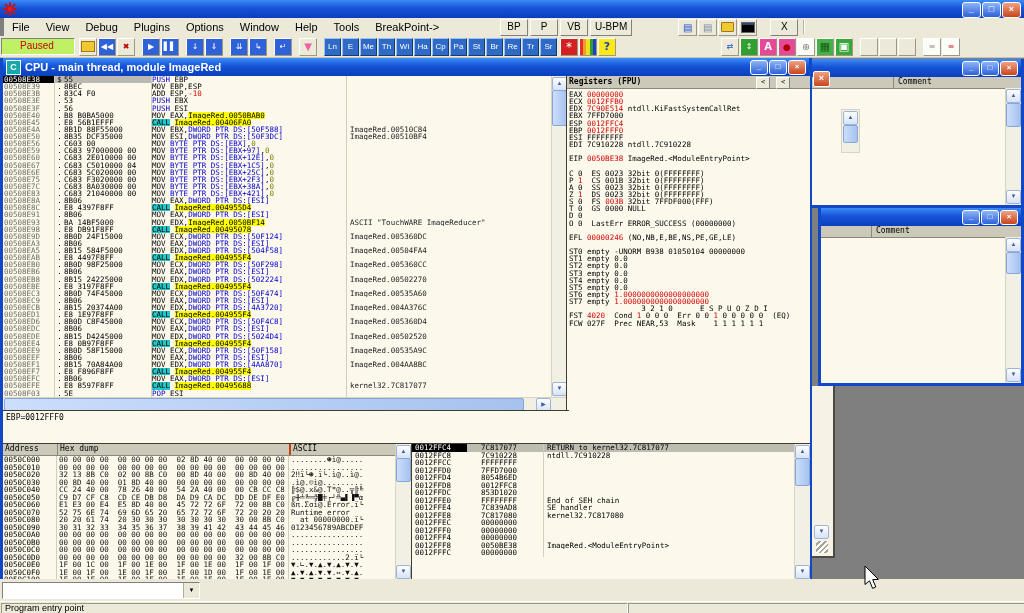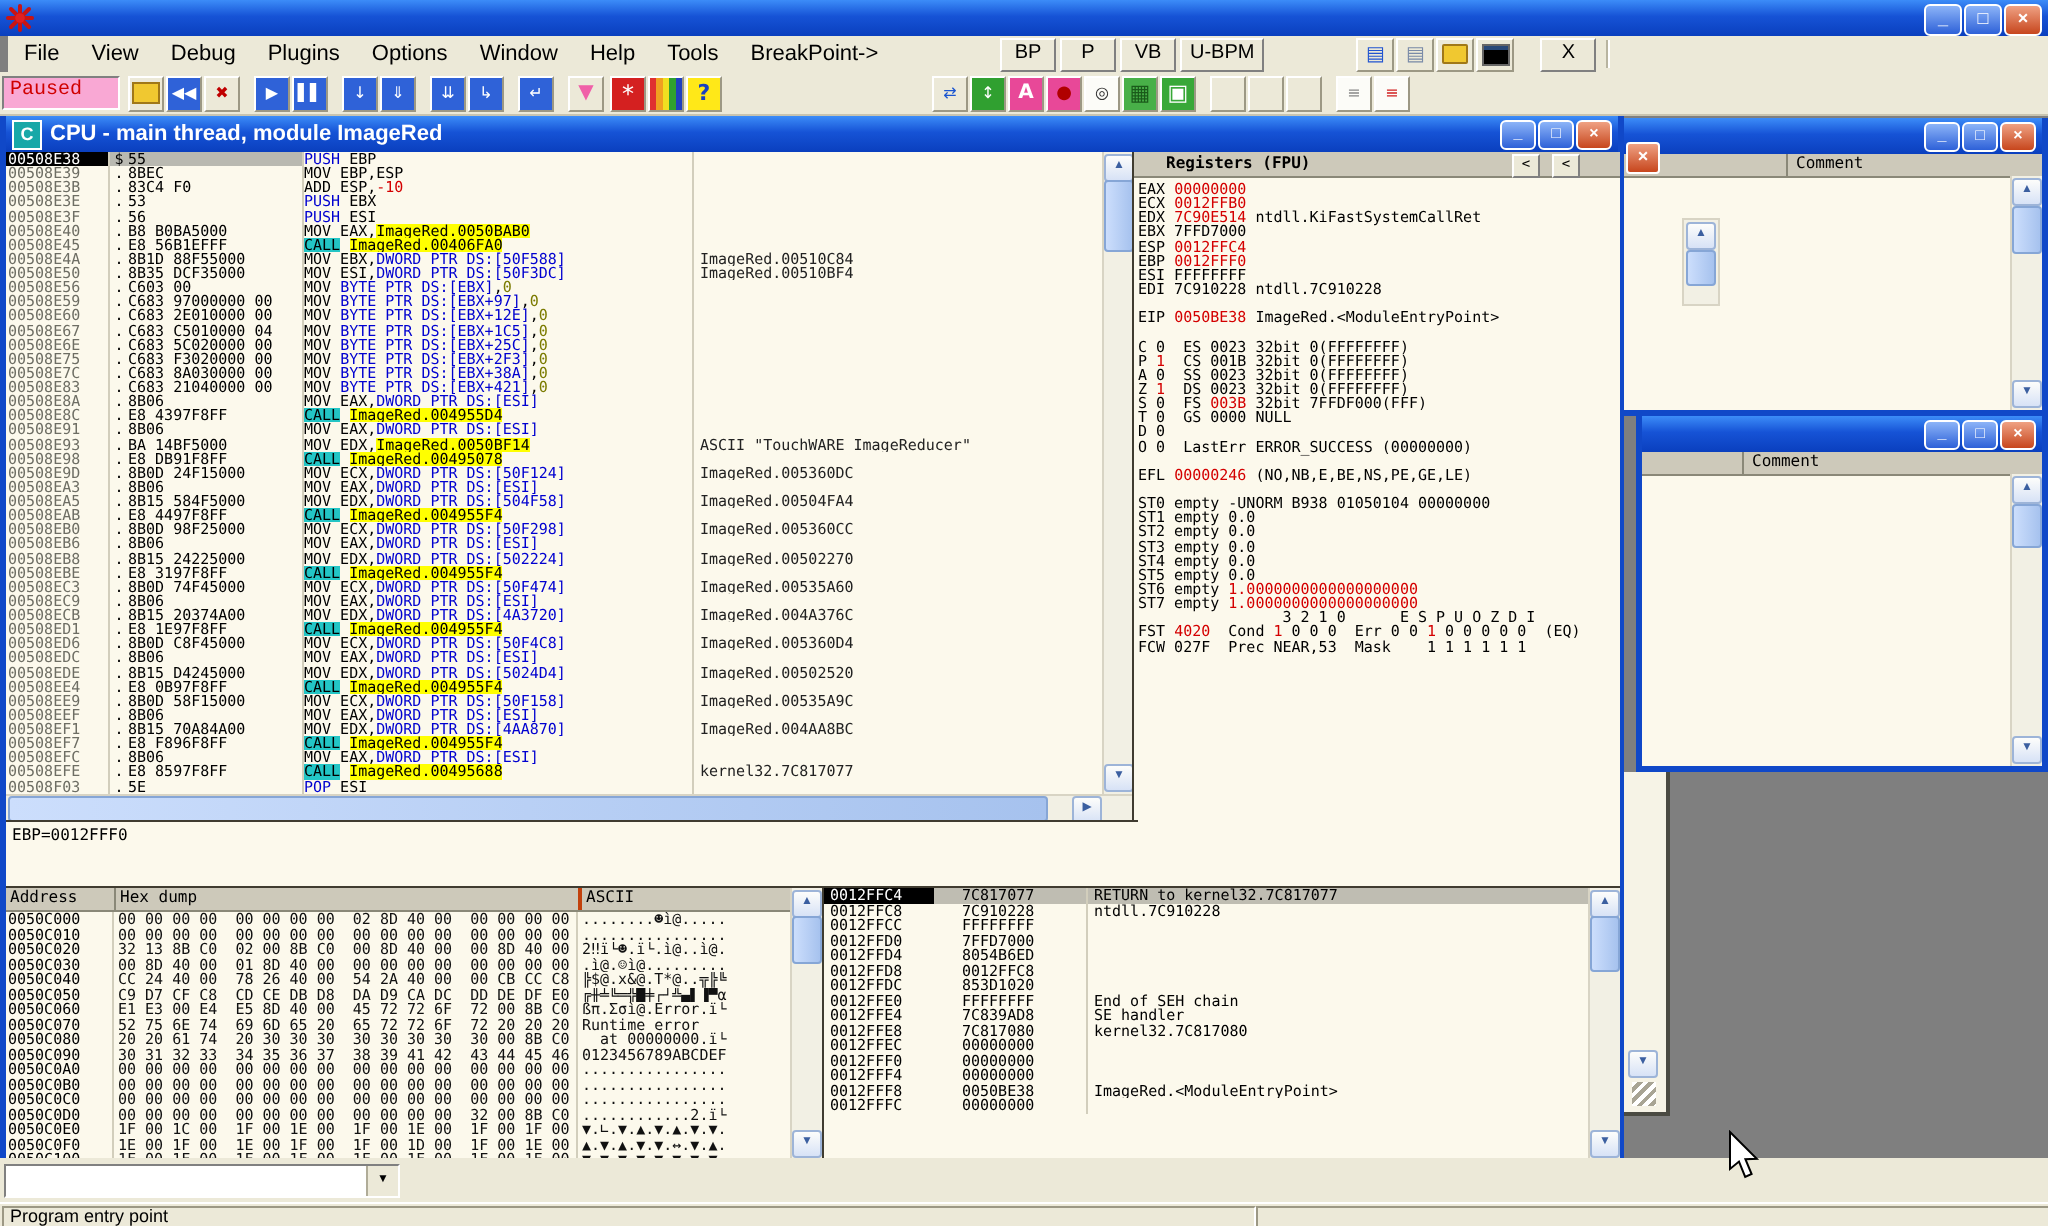--- a/index.html
+++ b/index.html
@@ -24,22 +24,22 @@
   .mico{width:17px;height:15px;margin-right:1px;border:1px solid;border-color:#FFF #9C9884 #9C9884 #FFF;
     background:#ECE9D8;display:flex;align-items:center;justify-content:center;font-size:10px;}
   .mi-doc-blue{color:#2255D0;} .mi-doc-gray{color:#7A8BA8;}
   .mi-folder i{display:block;width:11px;height:8px;background:#F0C830;border:1px solid #A07818;border-radius:1px;}
   .mi-console i{display:block;width:12px;height:9px;background:#000;border:1px solid #666;
     box-shadow:inset 0 2px 0 #284878;}
   #menu-x{margin-left:12px;}
   .vsep{width:1px;height:14px;background:#B8B4A0;margin:0 3px;border-right:1px solid #FFF;}
   #toolbar{position:absolute;left:0;top:36px;width:1024px;height:21px;background:#ECE9D8;
     border-bottom:1px solid #C8C4B0;display:flex;align-items:center;}
-  #paused-box{width:54px;height:15px;margin:0 4px 0 1px;background:#f9a8d4;color:#D00000;
-    border:1px solid;border-color:#808080 #FFF #FFF #808080;font-size:10px;line-height:14px;padding-left:3px;font-family:Liberation Mono, monospace;}
+  #paused-box{width:54px;height:15px;margin:0 4px 0 1px;background:#bef264;color:#D00000;
+    border:1px solid;border-color:#808080 #FFF #FFF #808080;font-size:10px;line-height:14px;padding-left:18px;}
   .tgroup{display:flex;}
   .tbtn{width:16px;height:16px;margin-right:1px;border:1px solid;border-color:#FFF #9C9884 #9C9884 #FFF;
     background:#ECE9D8;display:flex;align-items:center;justify-content:center;
     font-size:8px;font-family:"DejaVu Sans",sans-serif;}
   .ti-blue{background:#2F62D8;color:#FFF;}
   .ti-gray{background:#ECE9D8;}
   .ti-red{background:#D42020;color:#FFF;font-size:12px;}
   .ti-folder i{display:block;width:12px;height:9px;background:#F0C830;border:1px solid #A07818;}
   .ti-pink{color:#F060A8;font-size:10px;}
   .ti-rainbow{background:linear-gradient(90deg,#E03030 0 20%,#F0A020 20% 40%,#F0E020 40% 60%,#30A030 60% 80%,#2040C0 80% 100%);}
@@ -80,21 +80,21 @@
   
   .sbv{position:absolute;width:15px;background:#F2F0E4;border-left:1px solid #D8D4C4;}
   .sbh{position:absolute;height:13px;background:#F2F0E4;border-top:1px solid #D8D4C4;}
   .sbtn{position:absolute;background:linear-gradient(180deg,#FDFDFB,#D7E2F6);border:1px solid #9DB4D8;
     border-radius:2px;color:#3B5FA0;font-size:6px;text-align:center;line-height:11px;width:13px;height:12px;}
   .sth{position:absolute;background:linear-gradient(90deg,#CCDEFC,#A6C2EE);border:1px solid #86A6D6;border-radius:2px;}
   #dis-vs{right:0;top:0;height:321px;}
   #dis-hs{left:0;top:321px;width:563px;}
   #regs{position:absolute;left:563px;top:0;width:243px;height:367px;background:#FCF9EC;border-left:1px solid #403C30;}
   #regs-hdr{position:relative;height:12px;background:#CDC9BA;border-bottom:1px solid #8A8878;
-    font-family:"DejaVu Sans Mono",monospace;font-size:8px;font-weight:bold;padding-left:16px;line-height:12px;}
+    font-family:"DejaVu Sans Mono",monospace;font-size:8px;font-weight:bold;padding-left:2px;line-height:12px;}
   .reg-arrow{position:absolute;top:1px;width:12px;height:10px;background:#ECE9D8;border:1px solid;
     border-color:#FFF #808080 #808080 #FFF;font-size:7px;line-height:9px;text-align:center;font-weight:normal;}
   #regs-body{padding:2px 0 0 2px;}
   .rline{height:7.15px;line-height:7.3px;font-family:"DejaVu Sans Mono",monospace;font-size:7.5px;white-space:pre;}
   #infopane{position:absolute;left:0;top:334px;width:563px;height:33px;background:#FCF9EC;
     border-top:1px solid #403C30;font-family:"DejaVu Sans Mono",monospace;font-size:8px;padding:2px 0 0 3px;}
   
   #dump{position:absolute;left:0;top:367px;width:408px;height:136px;background:#FCF9EC;border-top:1px solid #403C30;overflow:hidden;}
   #dump-hdr .h-a{width:52px;border-right:1px solid #8A8878;padding-left:2px;}
   #dump-hdr .h-h{width:229px;border-right:2px solid #c2410c;padding-left:2px;}
@@ -213,20 +213,35 @@
         <span class="tgroup" style="margin-left: 6px;">
           <span class="tbtn ti-blue">⇊</span>
           <span class="tbtn ti-blue">↳</span>
         </span>
         <span class="tgroup" style="margin-left: 6px;">
           <span class="tbtn ti-blue">↵</span>
         </span>
         <span class="tgroup" style="margin-left: 6px;">
           <span class="tbtn ti-gray ti-pink">▼</span>
         </span>
+      </span>
+    <span id="tletters" style="display:flex;margin-left:6px">
+        <span class="lbtn">Ln</span>
+        <span class="lbtn">E</span>
+        <span class="lbtn">Me</span>
+        <span class="lbtn">Th</span>
+        <span class="lbtn">Wi</span>
+        <span class="lbtn">Ha</span>
+        <span class="lbtn">Cp</span>
+        <span class="lbtn">Pa</span>
+        <span class="lbtn">St</span>
+        <span class="lbtn">Br</span>
+        <span class="lbtn">Re</span>
+        <span class="lbtn">Tr</span>
+        <span class="lbtn">Sr</span>
       </span>
     <span id="tgroups-right" style="display:flex;margin-left:2px">
         <span class="tgroup">
           <span class="tbtn ti-red">*</span>
           <span class="tbtn ti-rainbow"></span>
           <span class="tbtn ti-yellow">?</span>
         </span>
         <span class="tgroup" style="margin-left: 104px;">
           <span class="tbtn ti-gray" style="color: rgb(26, 85, 208);">⇄</span>
           <span class="tbtn ti-green">↕</span>

